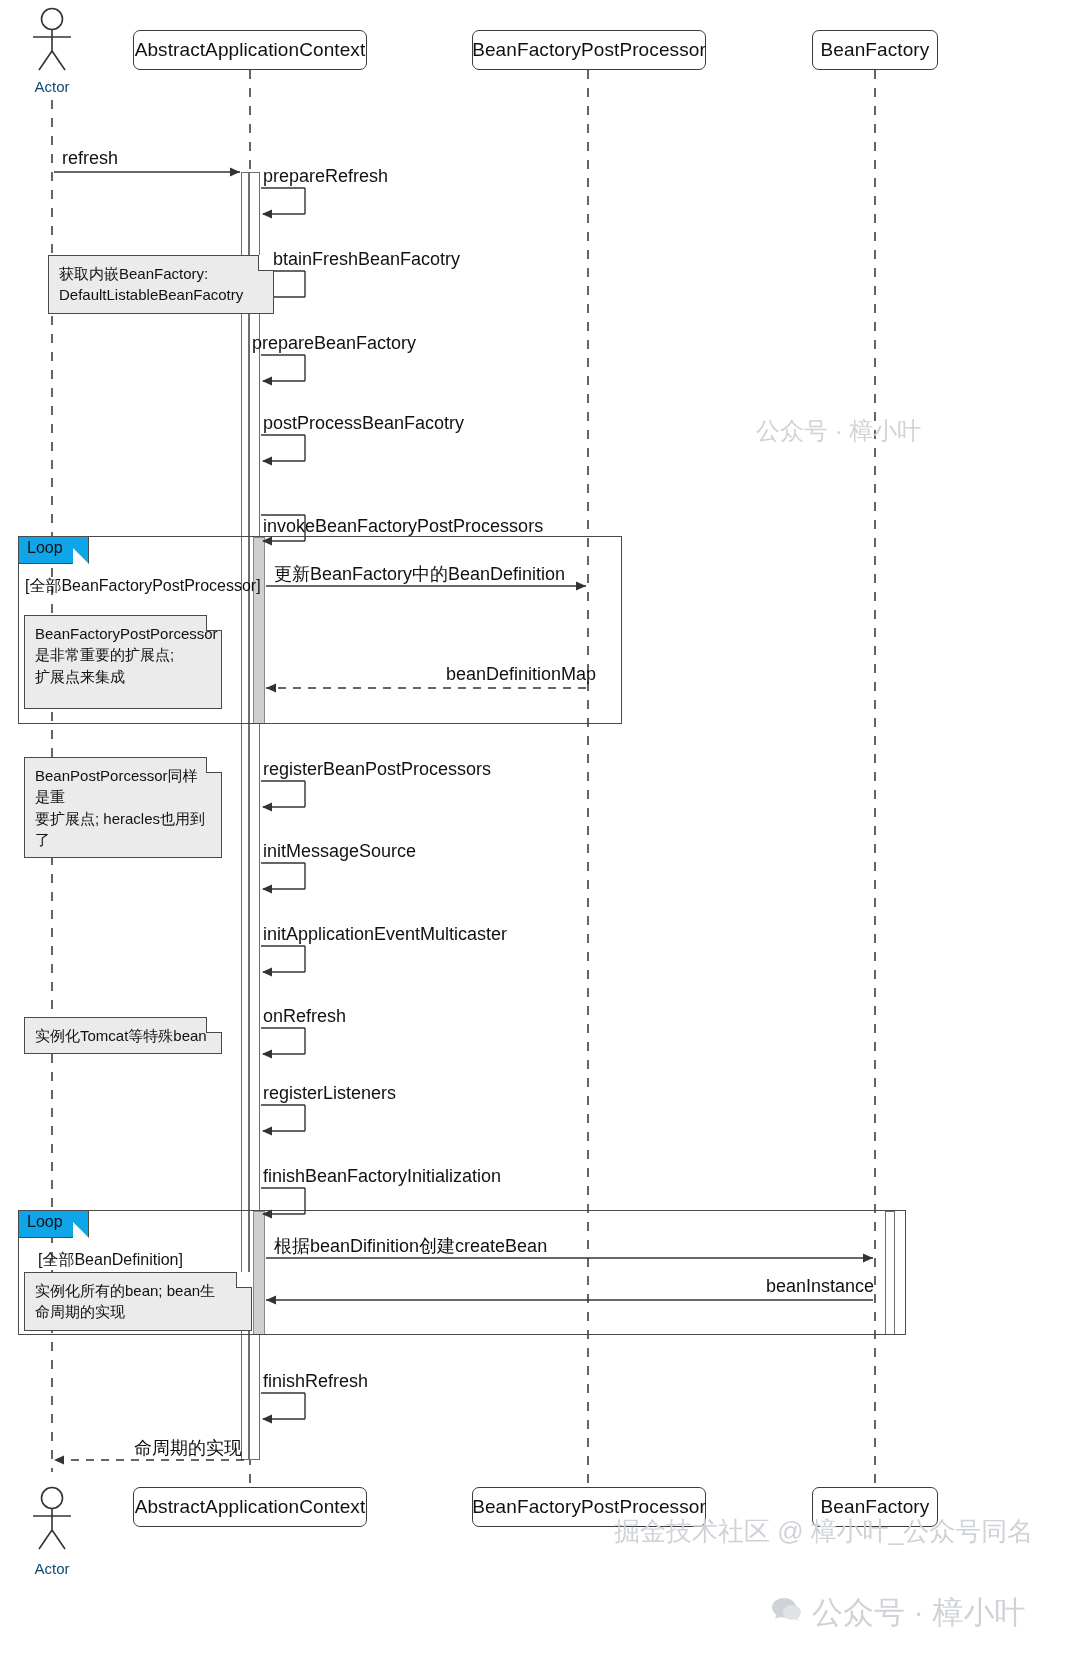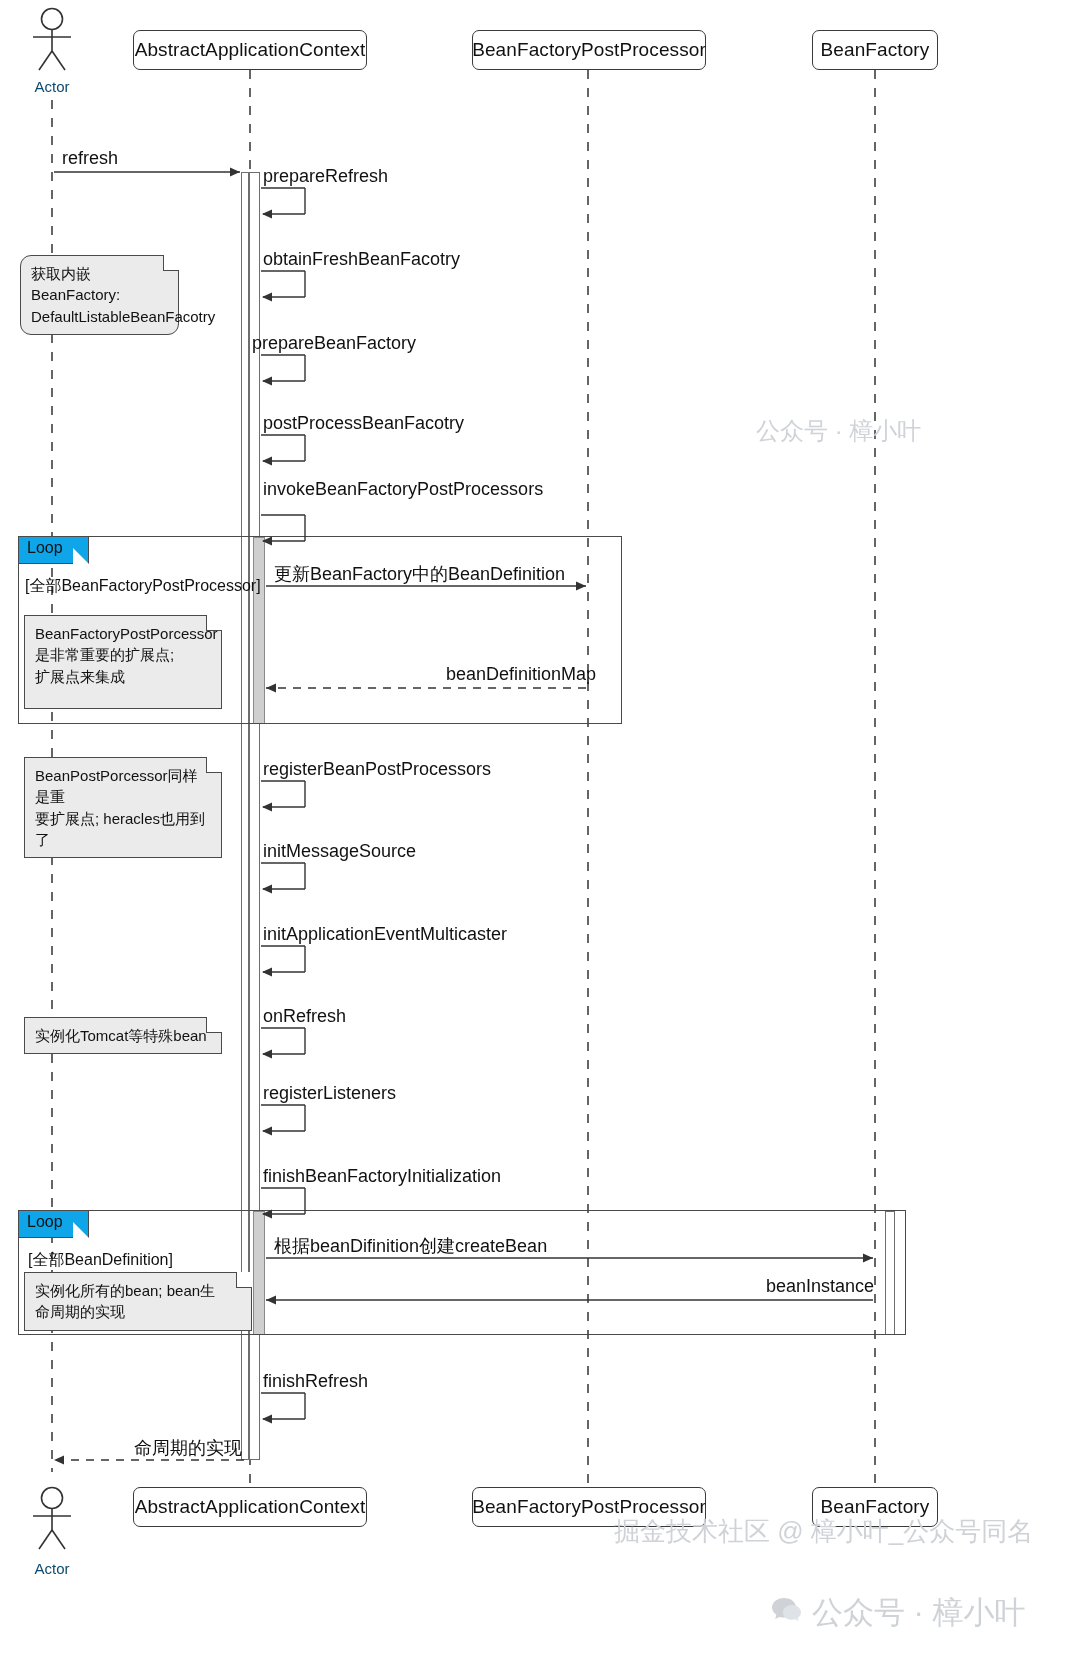--- a/index.html
+++ b/index.html
@@ -160,21 +160,21 @@
     <div class="lifebox" style="left: 133px; top: 1487px; width: 234px; height: 40px;">AbstractApplicationContext</div>
     <div class="lifebox" style="left: 472px; top: 30px; width: 234px; height: 40px;">BeanFactoryPostProcessor</div>
     <div class="lifebox" style="left: 472px; top: 1487px; width: 234px; height: 40px;">BeanFactoryPostProcessor</div>
     <div class="lifebox" style="left: 812px; top: 30px; width: 126px; height: 40px;">BeanFactory</div>
     <div class="lifebox" style="left: 812px; top: 1487px; width: 126px; height: 40px;">BeanFactory</div>
     <div class="frag" style="left: 18px; top: 536px; width: 604px; height: 188px;"></div>
     <div class="frag-tag" style="left: 19px; top: 537px; position: absolute; width: 70px;">Loop</div>
     <div class="frag-cond" style="left: 25px; top: 576px;">[全部BeanFactoryPostProcessor]</div>
     <div class="frag" style="left: 18px; top: 1210px; width: 888px; height: 125px;"></div>
     <div class="frag-tag" style="left: 19px; top: 1211px; position: absolute; width: 70px;">Loop</div>
-    <div class="frag-cond" style="left: 28px; top: 1250px;">[全部BeanDefinition]</div>
+    <div class="frag-cond" style="left: 38px; top: 1250px;">[全部BeanDefinition]</div>
     <div class="activation" style="left: 249px; top: 172px; width: 11px; height: 1288px;"></div>
     <div class="activation" style="left: 241px; top: 172px; width: 8px; height: 1288px;"></div>
     <div class="activation shaded" style="left: 253px; top: 537px; width: 12px; height: 187px;"></div>
     <div class="activation shaded" style="left: 253px; top: 1211px; width: 12px; height: 124px;"></div>
     <div class="activation" style="left: 885px; top: 1211px; width: 10px; height: 124px;"></div>
     <svg width="1080" height="1654" style="position: absolute; left: 0px; top: 0px; z-index: 5; overflow: visible;">
       <line x1="54" y1="172" x2="240" y2="172" stroke="#333333" stroke-width="1.5"></line>
       <polygon points="240,172 230,167.4 230,176.6" fill="#333333"></polygon>
       <line x1="261" y1="188" x2="305" y2="188" stroke="#333333" stroke-width="1.4"></line>
       <line x1="305" y1="188" x2="305" y2="214" stroke="#333333" stroke-width="1.4"></line>
@@ -233,34 +233,34 @@
       <line x1="305" y1="1419" x2="263" y2="1419" stroke="#333333" stroke-width="1.4"></line>
       <polygon points="262,1419 272,1414.4 272,1423.6" fill="#333333"></polygon>
       <line x1="244" y1="1460" x2="54" y2="1460" stroke="#333333" stroke-width="1.5" stroke-dasharray="8,7"></line>
       <polygon points="54,1460 64,1455.4 64,1464.6" fill="#333333"></polygon>
     </svg>
     <div class="msg-label" style="top: 148px; left: 62px;">refresh</div>
     <div class="msg-label" style="left: 263px; top: 166px;">prepareRefresh</div>
     <div class="msg-label" style="left: 263px; top: 249px;">obtainFreshBeanFacotry</div>
     <div class="msg-label" style="left: 252px; top: 333px;">prepareBeanFactory</div>
     <div class="msg-label" style="left: 263px; top: 413px;">postProcessBeanFacotry</div>
-    <div class="msg-label" style="left: 263px; top: 479px;">invokeBeanFactoryPostProcessors</div>
+    <div class="msg-label" style="left: 263px; top: 516px;">invokeBeanFactoryPostProcessors</div>
     <div class="msg-label" style="top: 562px; left: 274px;">更新BeanFactory中的BeanDefinition</div>
     <div class="msg-label" style="top: 664px; left: 446px;">beanDefinitionMap</div>
     <div class="msg-label" style="left: 263px; top: 759px;">registerBeanPostProcessors</div>
     <div class="msg-label" style="left: 263px; top: 841px;">initMessageSource</div>
     <div class="msg-label" style="left: 263px; top: 924px;">initApplicationEventMulticaster</div>
     <div class="msg-label" style="left: 263px; top: 1006px;">onRefresh</div>
     <div class="msg-label" style="left: 263px; top: 1083px;">registerListeners</div>
     <div class="msg-label" style="left: 263px; top: 1166px;">finishBeanFactoryInitialization</div>
     <div class="msg-label" style="top: 1234px; left: 274px;">根据beanDifinition创建createBean</div>
     <div class="msg-label" style="top: 1276px; left: 766px;">beanInstance</div>
     <div class="msg-label" style="left: 263px; top: 1371px;">finishRefresh</div>
     <div class="msg-label" style="top: 1436px; left: 134px;">命周期的实现</div>
-    <div class="note" style="left: 20px; top: 255px; width: 159px; min-height: 52px; border-radius: 11px;">
+    <div class="note" style="left: 48px; top: 255px; width: 226px; min-height: 52px;">
       <div class="corner"></div>
       <span class="note-line">获取内嵌BeanFactory:</span>
       <span class="note-line">DefaultListableBeanFacotry</span>
     </div>
     <div class="note" style="left: 24px; top: 615px; width: 198px; min-height: 94px;">
       <div class="corner"></div>
       <span class="note-line">BeanFactoryPostPorcessor</span>
       <span class="note-line">是非常重要的扩展点;</span>
       <span class="note-line">扩展点来集成</span>
     </div>

